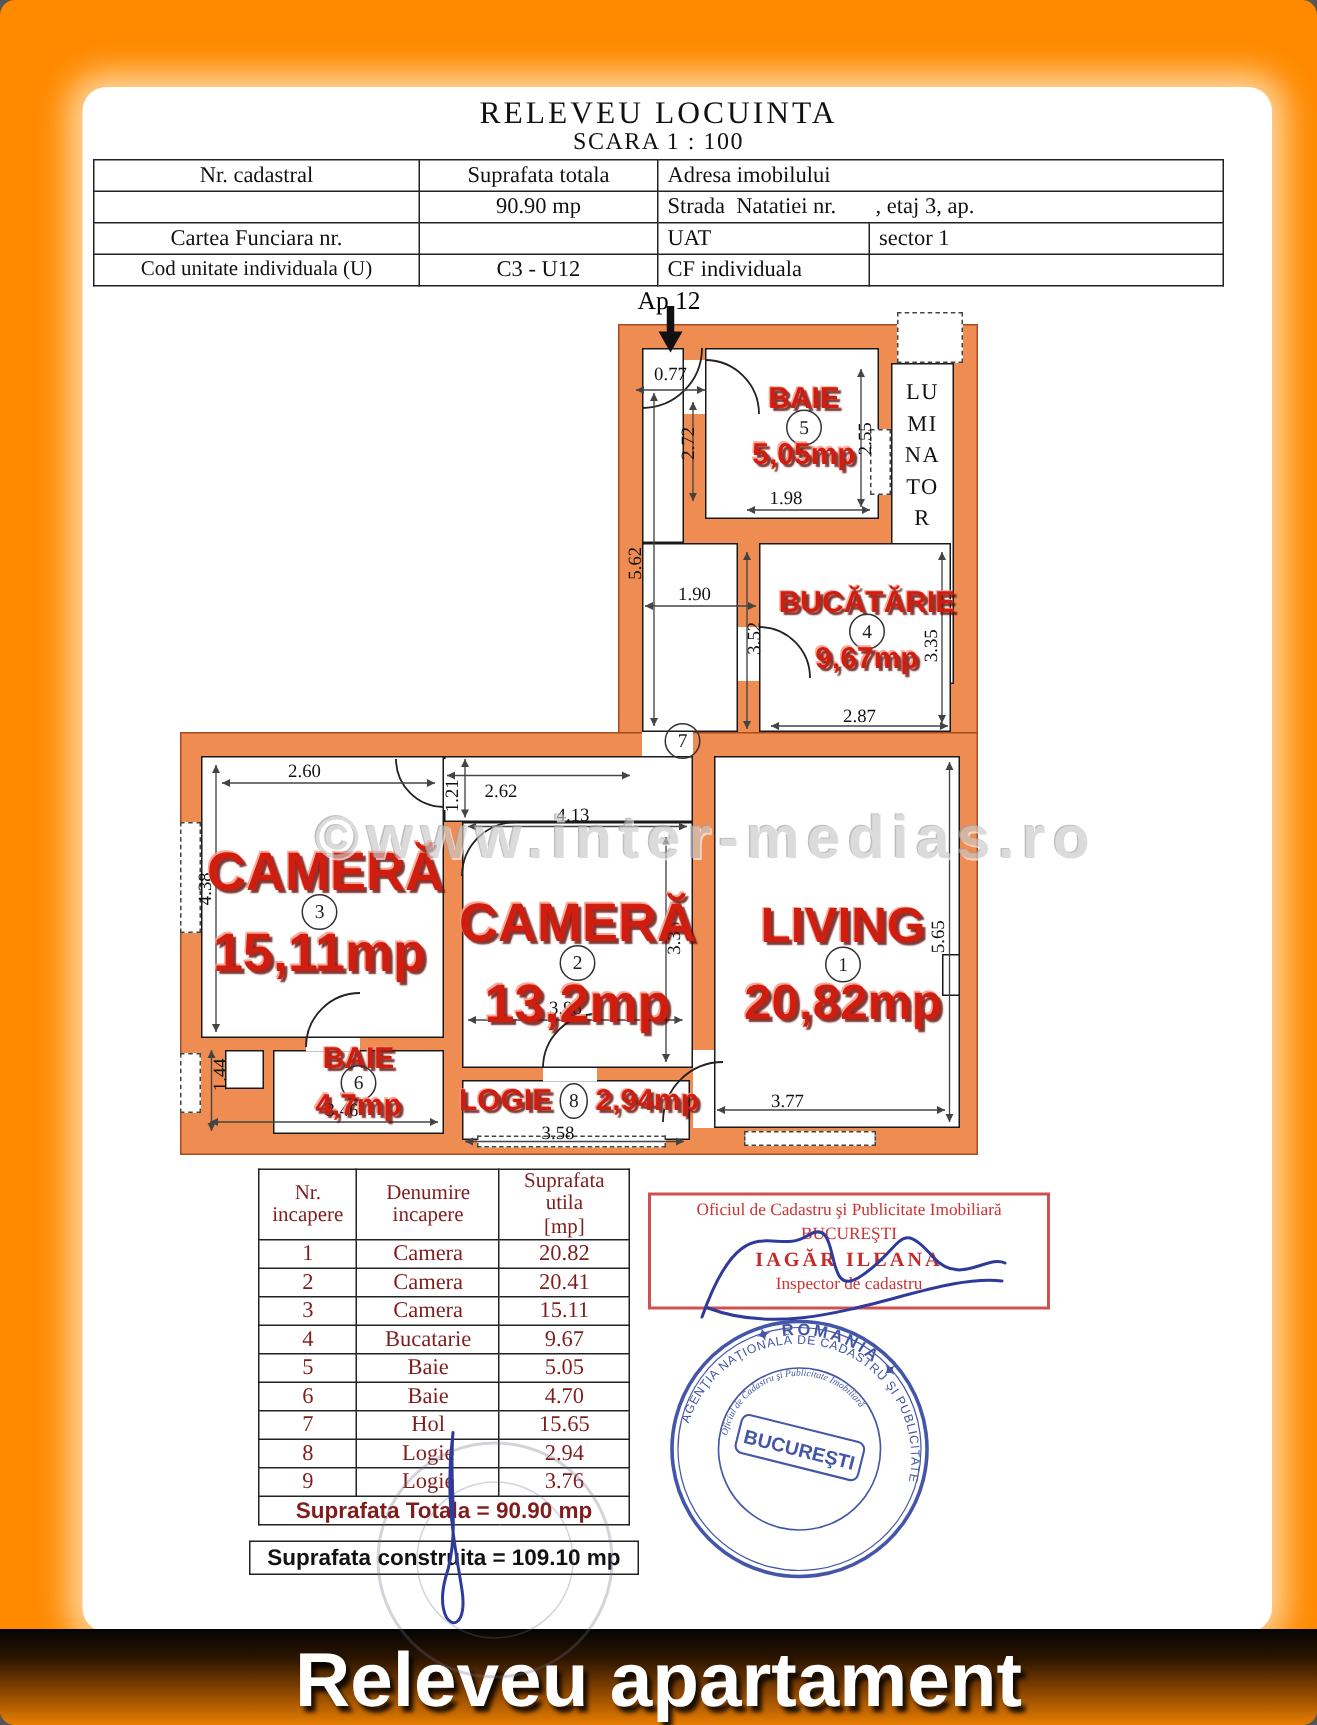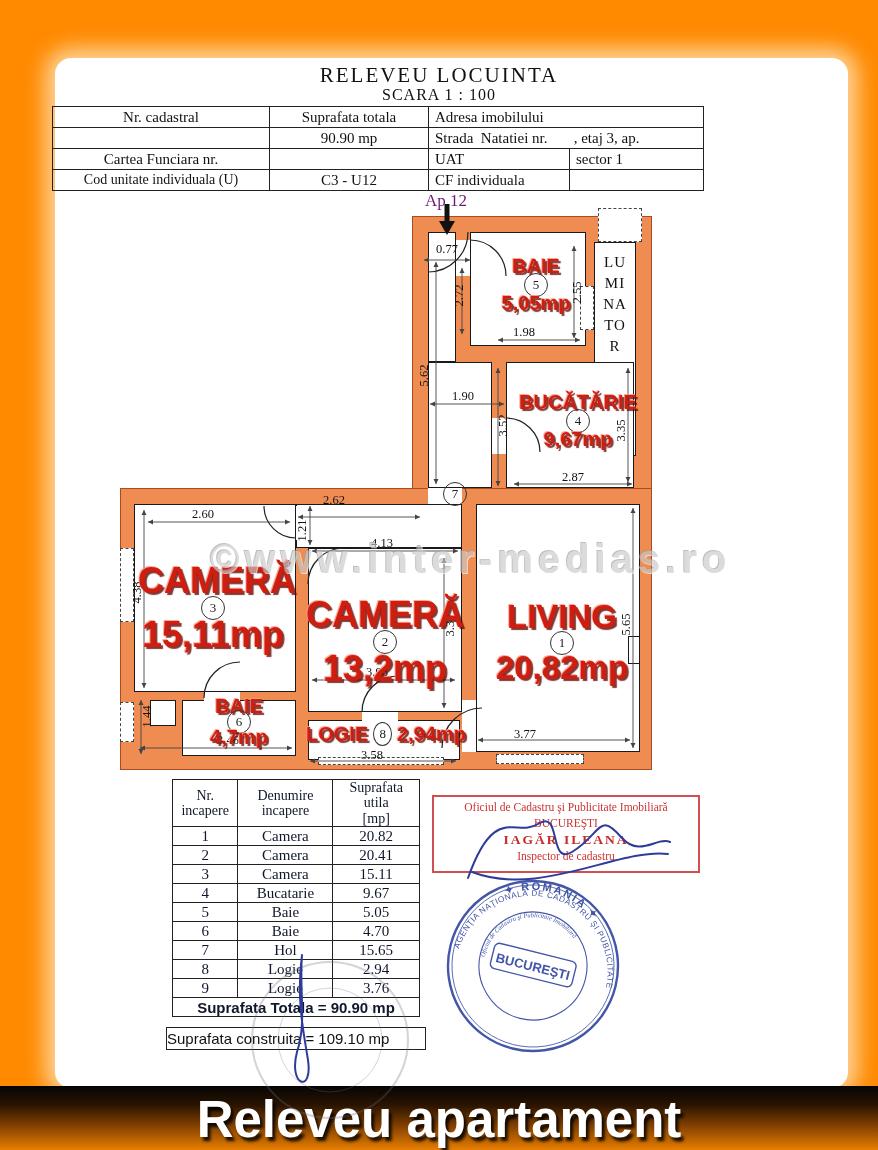--- a/index.html
+++ b/index.html
@@ -1,25 +1,25 @@
 <!DOCTYPE html>
 <html><head>
 <meta charset="utf-8">
 <style>
   html,body{margin:0;padding:0;background:#555;}
-  .frame{position:relative;width:878px;height:1150px;background:#ff8a00;overflow:hidden;font-family:"Liberation Serif",serif;}
+  .frame{position:relative;width:878px;height:1150px;background:#ff8a00;overflow:hidden;font-family:"Liberation Serif",serif;border-radius:10px;}
   .paper{position:absolute;left:55px;top:58px;width:793px;height:1030px;background:#fff;border-radius:16px;box-shadow:0 0 20px 10px rgba(255,235,200,.75);}
   
   .doc-title{position:absolute;left:62px;top:63px;width:754px;text-align:center;font-size:21px;letter-spacing:2px;color:#111;z-index:2;}
   .doc-scale{position:absolute;left:62px;top:86px;width:754px;text-align:center;font-size:16px;letter-spacing:1px;color:#111;z-index:2;}
-  table.hdr{position:absolute;left:52px;top:106px;width:652px;border-collapse:collapse;z-index:2;font-size:15px;color:#111;}
+  table.hdr{position:absolute;left:62px;top:106px;width:754px;border-collapse:collapse;z-index:2;font-size:15px;color:#111;}
   table.hdr td{border:1px solid #222;height:20px;padding:0 6px;vertical-align:middle;}
   .tc{text-align:center;}
   .pre{white-space:pre;}
-  .ap-no{position:absolute;left:425px;top:191px;font-size:17px;color:#701a75;z-index:2;}
+  .ap-no{position:absolute;left:425px;top:191px;font-size:17px;color:#000000;z-index:2;}
   
   .wall{position:absolute;background:#ef8c52;border:1px solid #a64d22;box-sizing:border-box;z-index:3;}
   .room{position:absolute;background:#fff;border:1px solid #1a1a1a;box-sizing:border-box;z-index:4;}
   .gap{position:absolute;background:#fff;border:none;z-index:4;}
   .win{position:absolute;background:#fff;border:1px dashed #444;box-sizing:border-box;z-index:4;}
   .lum-text{position:absolute;left:601px;top:252px;width:28px;text-align:center;font-size:15px;letter-spacing:1px;color:#111;z-index:5;line-height:21px;word-break:break-all;}
   
   .svg-plan{position:absolute;left:0;top:0;z-index:5;}
   .svg-ink{position:absolute;left:0;top:0;z-index:30;pointer-events:none;}
   
@@ -30,26 +30,26 @@
           text-shadow:2px 2px 1px rgba(96,6,0,.8),-1px -1px 0 rgba(255,150,130,.85);}
   .sz-s{font-size:20px;} .sz-m{font-size:36px;} .sz-l{font-size:33px;}
   .circ{display:inline-block;width:22px;height:22px;border:1.3px solid #333;border-radius:50%;font-family:"Liberation Serif",serif;font-weight:normal;
         font-size:13px;line-height:22px;color:#222;text-align:center;text-shadow:none;background:transparent;}
   .cnum-wrap{margin:-4px 0;}
   .hall-circ{position:absolute;left:443px;top:482px;z-index:7;}
   .logie-row{display:flex;align-items:center;justify-content:center;gap:5px;white-space:nowrap;}
   .watermark{position:absolute;left:210px;top:537px;width:660px;font-family:"Liberation Sans",sans-serif;font-weight:bold;font-size:40px;
              letter-spacing:5px;color:#c9c9c9;opacity:.66;z-index:8;text-shadow:1px 1px 0 #fff,-1px -1px 0 #9f9f9f;white-space:nowrap;}
   
-  table.area{position:absolute;left:172px;top:779px;width:248px;border-collapse:collapse;z-index:2;font-size:15px;color:#0f172a;}
+  table.area{position:absolute;left:172px;top:779px;width:248px;border-collapse:collapse;z-index:2;font-size:15px;color:#7f1d1d;}
   table.area td{border:1px solid #222;height:18px;padding:0 3px;text-align:center;vertical-align:middle;}
   table.area td.hd{font-size:14px;line-height:1.1;height:34px;}
   td.band{font-family:"Liberation Sans",sans-serif;font-weight:bold;font-size:15px;height:20px;border:1.5px solid #222;}
   .built-box{position:absolute;left:166px;top:1027px;width:260px;height:23px;border:1.5px solid #222;box-sizing:border-box;z-index:2;
-             font-family:"Liberation Sans",sans-serif;font-weight:normal;font-size:15px;text-align:left;line-height:21px;color:#111;}
+             font-family:"Liberation Sans",sans-serif;font-weight:bold;font-size:15px;text-align:center;line-height:21px;color:#111;}
   
   .stamp-red{position:absolute;left:432px;top:795px;width:268px;height:78px;border:2px solid #d05050;z-index:9;text-align:center;
              color:#cc3333;font-size:11.5px;line-height:1.35;padding-top:3px;box-sizing:border-box;}
   .stamp-red .nm{font-size:13.5px;font-weight:bold;letter-spacing:2px;color:#c62a2a;}
   
   .footer-band{position:absolute;left:0;top:1086px;width:878px;height:64px;z-index:20;
                background:linear-gradient(180deg,#050505 0%,#2a1400 30%,#8a4500 65%,#e87e00 100%);}
   .footer-title{position:absolute;left:0;top:1090px;width:878px;text-align:center;z-index:21;font-family:"Liberation Sans",sans-serif;
                 font-weight:bold;font-size:51px;color:#fff;text-shadow:3px 4px 3px rgba(0,0,0,.85);}
 </style>
@@ -170,21 +170,21 @@
   <span class="dim" style="left:447px;top:242px">0.77</span>
   <span class="dim dimv" style="left:459px;top:288px">2.72</span>
   <span class="dim dimv" style="left:424px;top:368px">5.62</span>
   <span class="dim" style="left:524px;top:325px">1.98</span>
   <span class="dim dimv" style="left:577px;top:285px">2.55</span>
   <span class="dim" style="left:463px;top:389px">1.90</span>
   <span class="dim dimv" style="left:503px;top:418px">3.52</span>
   <span class="dim" style="left:573px;top:470px">2.87</span>
   <span class="dim dimv" style="left:621px;top:423px">3.35</span>
   <span class="dim" style="left:203px;top:507px">2.60</span>
-  <span class="dim" style="left:334px;top:493px">2.62</span>
+  <span class="dim" style="left:334px;top:520px">2.62</span>
   <span class="dim dimv" style="left:302px;top:523px">1.21</span>
   <span class="dim" style="left:382px;top:536px">4.13</span>
   <span class="dim dimv" style="left:137px;top:585px">4.38</span>
   <span class="dim dimv" style="left:450px;top:618px">3.36</span>
   <span class="dim dimv" style="left:626px;top:617px">5.65</span>
   <span class="dim" style="left:377px;top:665px">3.98</span>
   <span class="dim dimv" style="left:147px;top:709px">1.44</span>
   <span class="dim" style="left:228px;top:733px">3.46</span>
   <span class="dim" style="left:372px;top:748px">3.58</span>
   <span class="dim" style="left:525px;top:727px">3.77</span>

